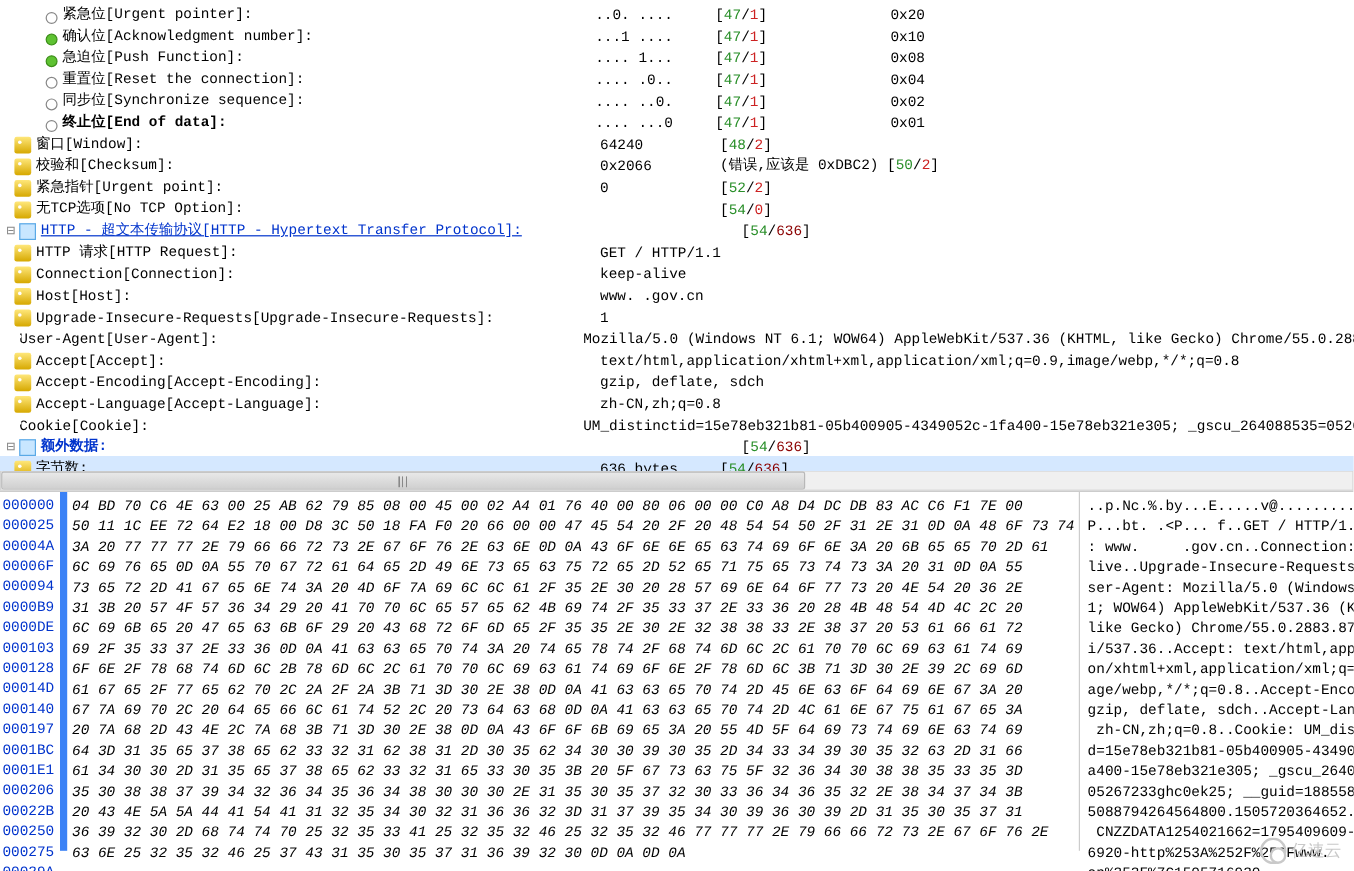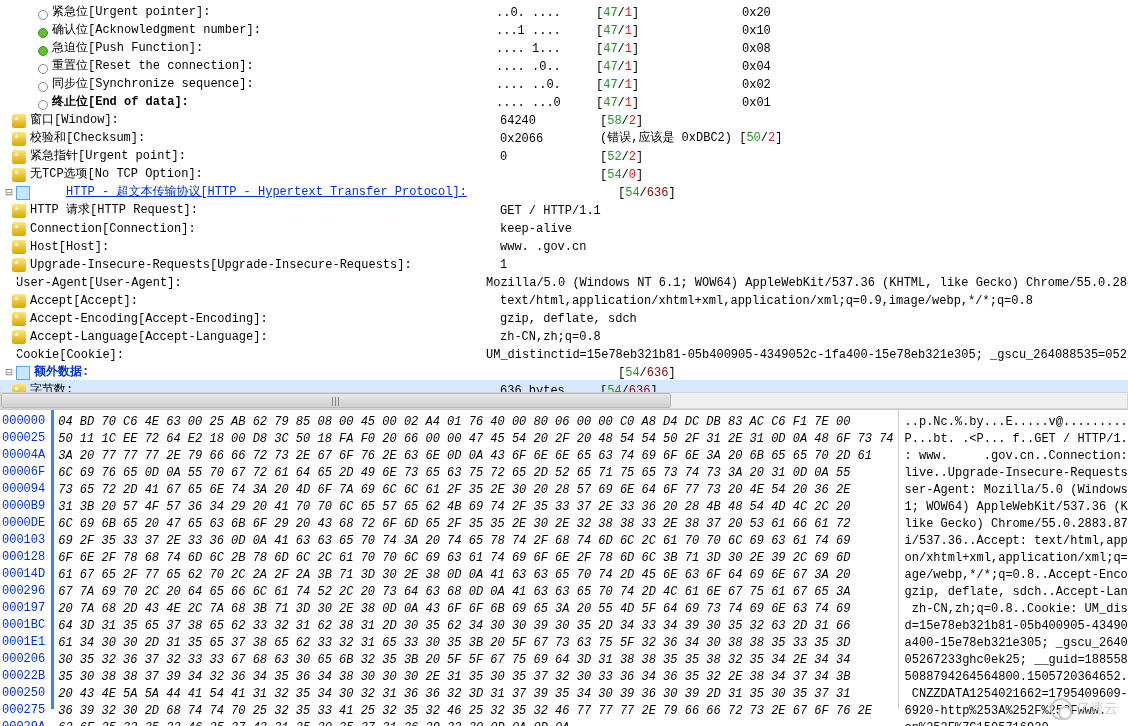--- a/index.html
+++ b/index.html
@@ -49,21 +49,21 @@
 .icon-circle.on { background:#5ec232; border-color:#3d8f1a; }
 .icon-struct { background:#c8e6ff; border:1px solid #5aa9e6; }
 .col-label { flex: 0 0 496px; min-width:496px; }
 .col-val { flex: 0 0 100px; min-width: 100px; color:#000; }
 .col-brk { flex: 0 0 146px; min-width:146px; }
 .col-hex { color:#000; }
 .blue { color:#0033cc; }
 .green { color:#2a8f2a;margin-top:32px; }
 .red { color:#cc2222; }
 .darkred { color:#8b0000; }
-.underline { text-decoration: underline; margin-left: 32px; }
+.underline { text-decoration: underline; }
 .scrollbar-hz {
   height: 17px;
   background: #f0f0f0;
   border: 1px solid #d4d4d4;
   position: relative;
 }
 .scrollbar-hz .thumb {
   position:absolute;
   left: 0;
   top:0;
@@ -78,21 +78,21 @@
   width:8px; height:9px;
   background: repeating-linear-gradient(90deg,#888 0 1px,transparent 1px 3px);
 }
 .hex-pane {
   display:flex;
   height: 300px;
   border-top:1px solid #ccc;
 }
 .hex-offsets {
   width: 56px;
-  border-right: 3px solid #3b82f6;
+  border-right: 6px solid #3b82f6;
   color:#0033cc;
   padding: 4px 6px 4px 2px;
   text-align:right;
 }
 .hex-offsets div { height: 17px; }
 .hex-bytes {
   flex: 0 0 790px;
   padding: 4px 4px;
   color:#000;
   line-height: 17px;
@@ -168,21 +168,21 @@
       <span class="icon icon-circle"></span>
       <span class="col-label" style="min-width: 444px; flex: 0 0 444px; font-weight: bold;">终止位[End of data]:</span>
       <span class="col-val">.... ...0</span>
       <span class="col-brk">[<span class="green">47</span>/<span class="red">1</span>]</span>
       <span class="col-hex">0x01</span>
     </div>
     <div class="row indent1">
       <span class="icon icon-key"></span>
       <span class="col-label" style="min-width: 470px; flex: 0 0 470px;">窗口[Window]:</span>
       <span class="col-val">64240</span>
-      <span class="col-brk">[<span class="green">58</span>/<span class="red">2</span>]</span>
+      <span class="col-brk">[<span class="green">48</span>/<span class="red">2</span>]</span>
     </div>
     <div class="row indent1">
       <span class="icon icon-key"></span>
       <span class="col-label" style="min-width: 470px; flex: 0 0 470px;">校验和[Checksum]:</span>
       <span class="col-val">0x2066</span>
       <span class="col-brk" style="flex: 1 1 0%;">(错误,应该是 0xDBC2)   [<span class="green">50</span>/<span class="red">2</span>]</span>
     </div>
     <div class="row indent1">
       <span class="icon icon-key"></span>
       <span class="col-label" style="min-width: 470px; flex: 0 0 470px;">紧急指针[Urgent point]:</span>
@@ -273,21 +273,21 @@
       <div>000000</div>
       <div>000025</div>
       <div>00004A</div>
       <div>00006F</div>
       <div>000094</div>
       <div>0000B9</div>
       <div>0000DE</div>
       <div>000103</div>
       <div>000128</div>
       <div>00014D</div>
-      <div>000296</div>
+      <div>000140</div>
       <div>000197</div>
       <div>0001BC</div>
       <div>0001E1</div>
       <div>000206</div>
       <div>00022B</div>
       <div>000250</div>
       <div>000275</div>
       <div>00029A</div>
     </div>
   <div class="hex-bytes" id="hexbytes">
@@ -298,21 +298,20 @@
       <div>73 65 72 2D 41 67 65 6E 74 3A 20 4D 6F 7A 69 6C 6C 61 2F 35 2E 30 20 28 57 69 6E 64 6F 77 73 20 4E 54 20 36 2E</div>
       <div>31 3B 20 57 4F 57 36 34 29 20 41 70 70 6C 65 57 65 62 4B 69 74 2F 35 33 37 2E 33 36 20 28 4B 48 54 4D 4C 2C 20</div>
       <div>6C 69 6B 65 20 47 65 63 6B 6F 29 20 43 68 72 6F 6D 65 2F 35 35 2E 30 2E 32 38 38 33 2E 38 37 20 53 61 66 61 72</div>
       <div>69 2F 35 33 37 2E 33 36 0D 0A 41 63 63 65 70 74 3A 20 74 65 78 74 2F 68 74 6D 6C 2C 61 70 70 6C 69 63 61 74 69</div>
       <div>6F 6E 2F 78 68 74 6D 6C 2B 78 6D 6C 2C 61 70 70 6C 69 63 61 74 69 6F 6E 2F 78 6D 6C 3B 71 3D 30 2E 39 2C 69 6D</div>
       <div>61 67 65 2F 77 65 62 70 2C 2A 2F 2A 3B 71 3D 30 2E 38 0D 0A 41 63 63 65 70 74 2D 45 6E 63 6F 64 69 6E 67 3A 20</div>
       <div>67 7A 69 70 2C 20 64 65 66 6C 61 74 52 2C 20 73 64 63 68 0D 0A 41 63 63 65 70 74 2D 4C 61 6E 67 75 61 67 65 3A</div>
       <div>20 7A 68 2D 43 4E 2C 7A 68 3B 71 3D 30 2E 38 0D 0A 43 6F 6F 6B 69 65 3A 20 55 4D 5F 64 69 73 74 69 6E 63 74 69</div>
       <div>64 3D 31 35 65 37 38 65 62 33 32 31 62 38 31 2D 30 35 62 34 30 30 39 30 35 2D 34 33 34 39 30 35 32 63 2D 31 66</div>
       <div>61 34 30 30 2D 31 35 65 37 38 65 62 33 32 31 65 33 30 35 3B 20 5F 67 73 63 75 5F 32 36 34 30 38 38 35 33 35 3D</div>
-      <div>30 35 32 36 37 32 33 33 67 68 63 30 65 6B 32 35 3B 20 5F 5F 67 75 69 64 3D 31 38 38 35 35 38 32 35 34 2E 34 34</div>
       <div>35 30 38 38 37 39 34 32 36 34 35 36 34 38 30 30 30 2E 31 35 30 35 37 32 30 33 36 34 36 35 32 2E 38 34 37 34 3B</div>
       <div>20 43 4E 5A 5A 44 41 54 41 31 32 35 34 30 32 31 36 36 32 3D 31 37 39 35 34 30 39 36 30 39 2D 31 35 30 35 37 31</div>
       <div>36 39 32 30 2D 68 74 74 70 25 32 35 33 41 25 32 35 32 46 25 32 35 32 46 77 77 77 2E 79 66 66 72 73 2E 67 6F 76 2E</div>
       <div>63 6E 25 32 35 32 46 25 37 43 31 35 30 35 37 31 36 39 32 30 0D 0A 0D 0A</div>
     </div>
   <div class="hex-ascii" id="hexascii"><div>..p.Nc.%.by...E.....v@...........~.</div><div>P...bt. .&lt;P... f..GET / HTTP/1.1..Host</div><div>: www.     .gov.cn..Connection: keep-a</div><div>live..Upgrade-Insecure-Requests: 1..U</div><div>ser-Agent: Mozilla/5.0 (Windows NT 6.</div><div>1; WOW64) AppleWebKit/537.36 (KHTML, </div><div>like Gecko) Chrome/55.0.2883.87 Safar</div><div>i/537.36..Accept: text/html,applicati</div><div>on/xhtml+xml,application/xml;q=0.9,im</div><div>age/webp,*/*;q=0.8..Accept-Encoding: </div><div>gzip, deflate, sdch..Accept-Language:</div><div> zh-CN,zh;q=0.8..Cookie: UM_distincti</div><div>d=15e78eb321b81-05b400905-4349052c-1f</div><div>a400-15e78eb321e305; _gscu_264088535=</div><div>05267233ghc0ek25; __guid=188558254.44</div><div>5088794264564800.1505720364652.8474;</div><div> CNZZDATA1254021662=1795409609-150571</div><div>6920-http%253A%252F%252Fwww.     .gov.</div><div>cn%252F%7C1505716920....</div></div>
 </div>
 
 <div class="watermark">
   <span class="logo-circ"></span>

